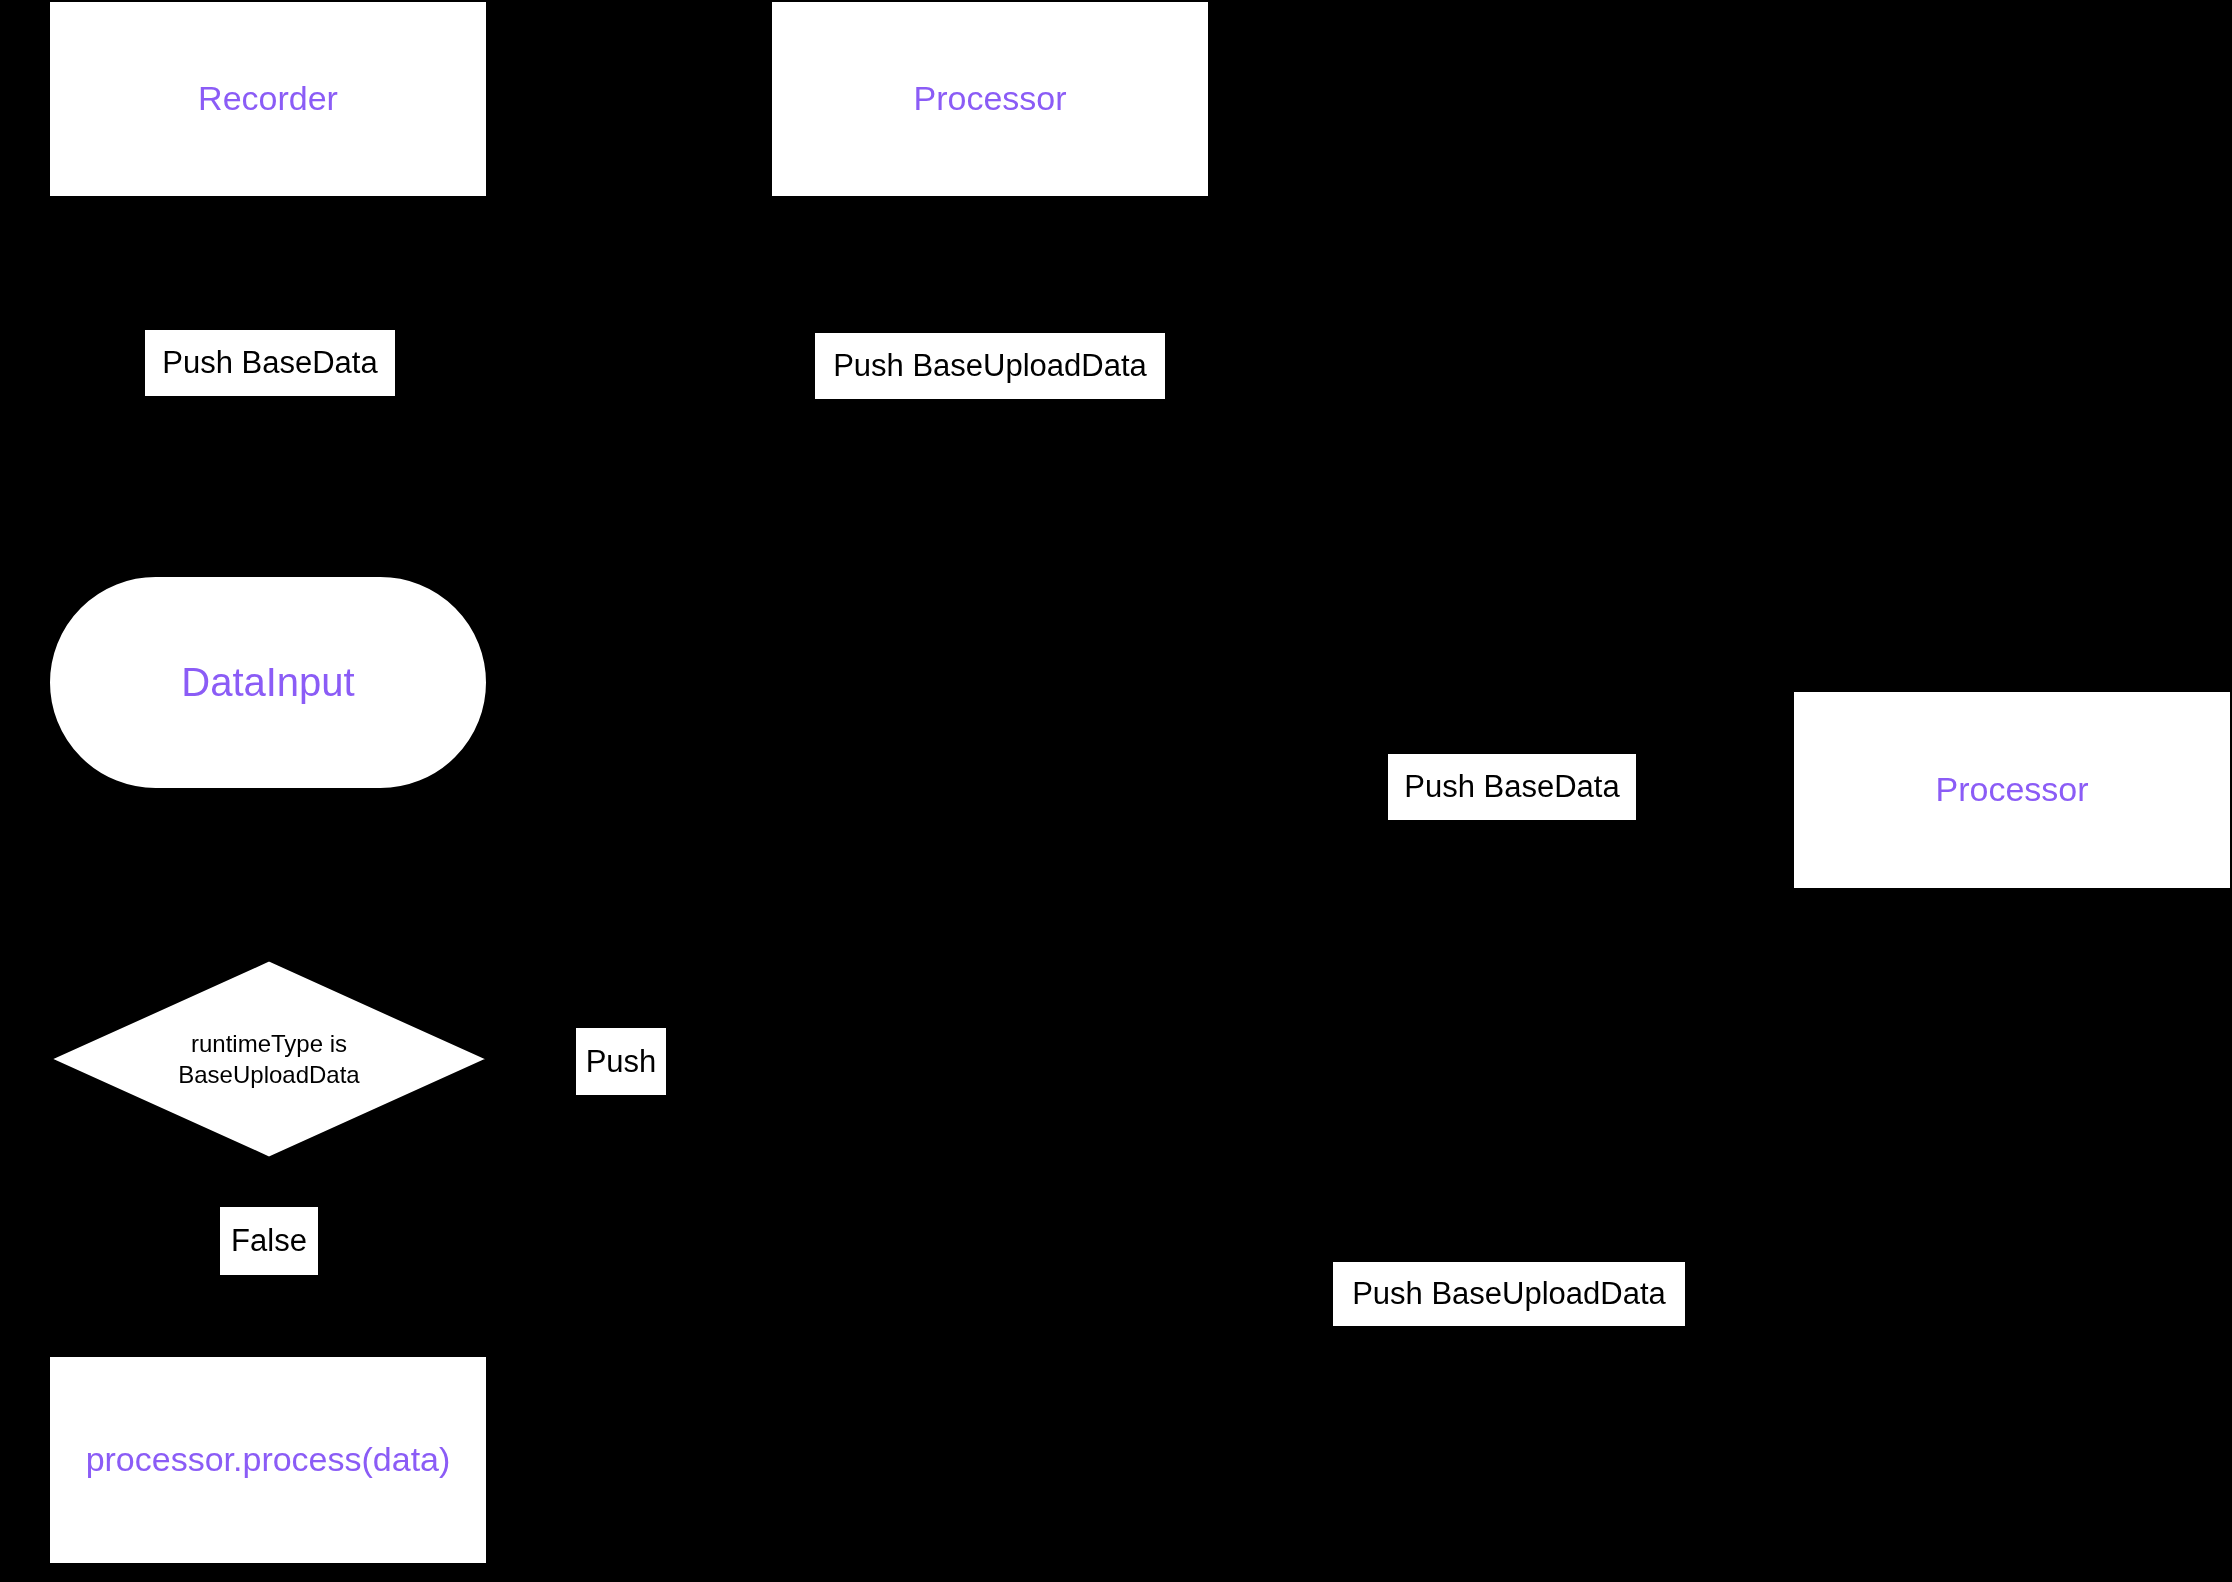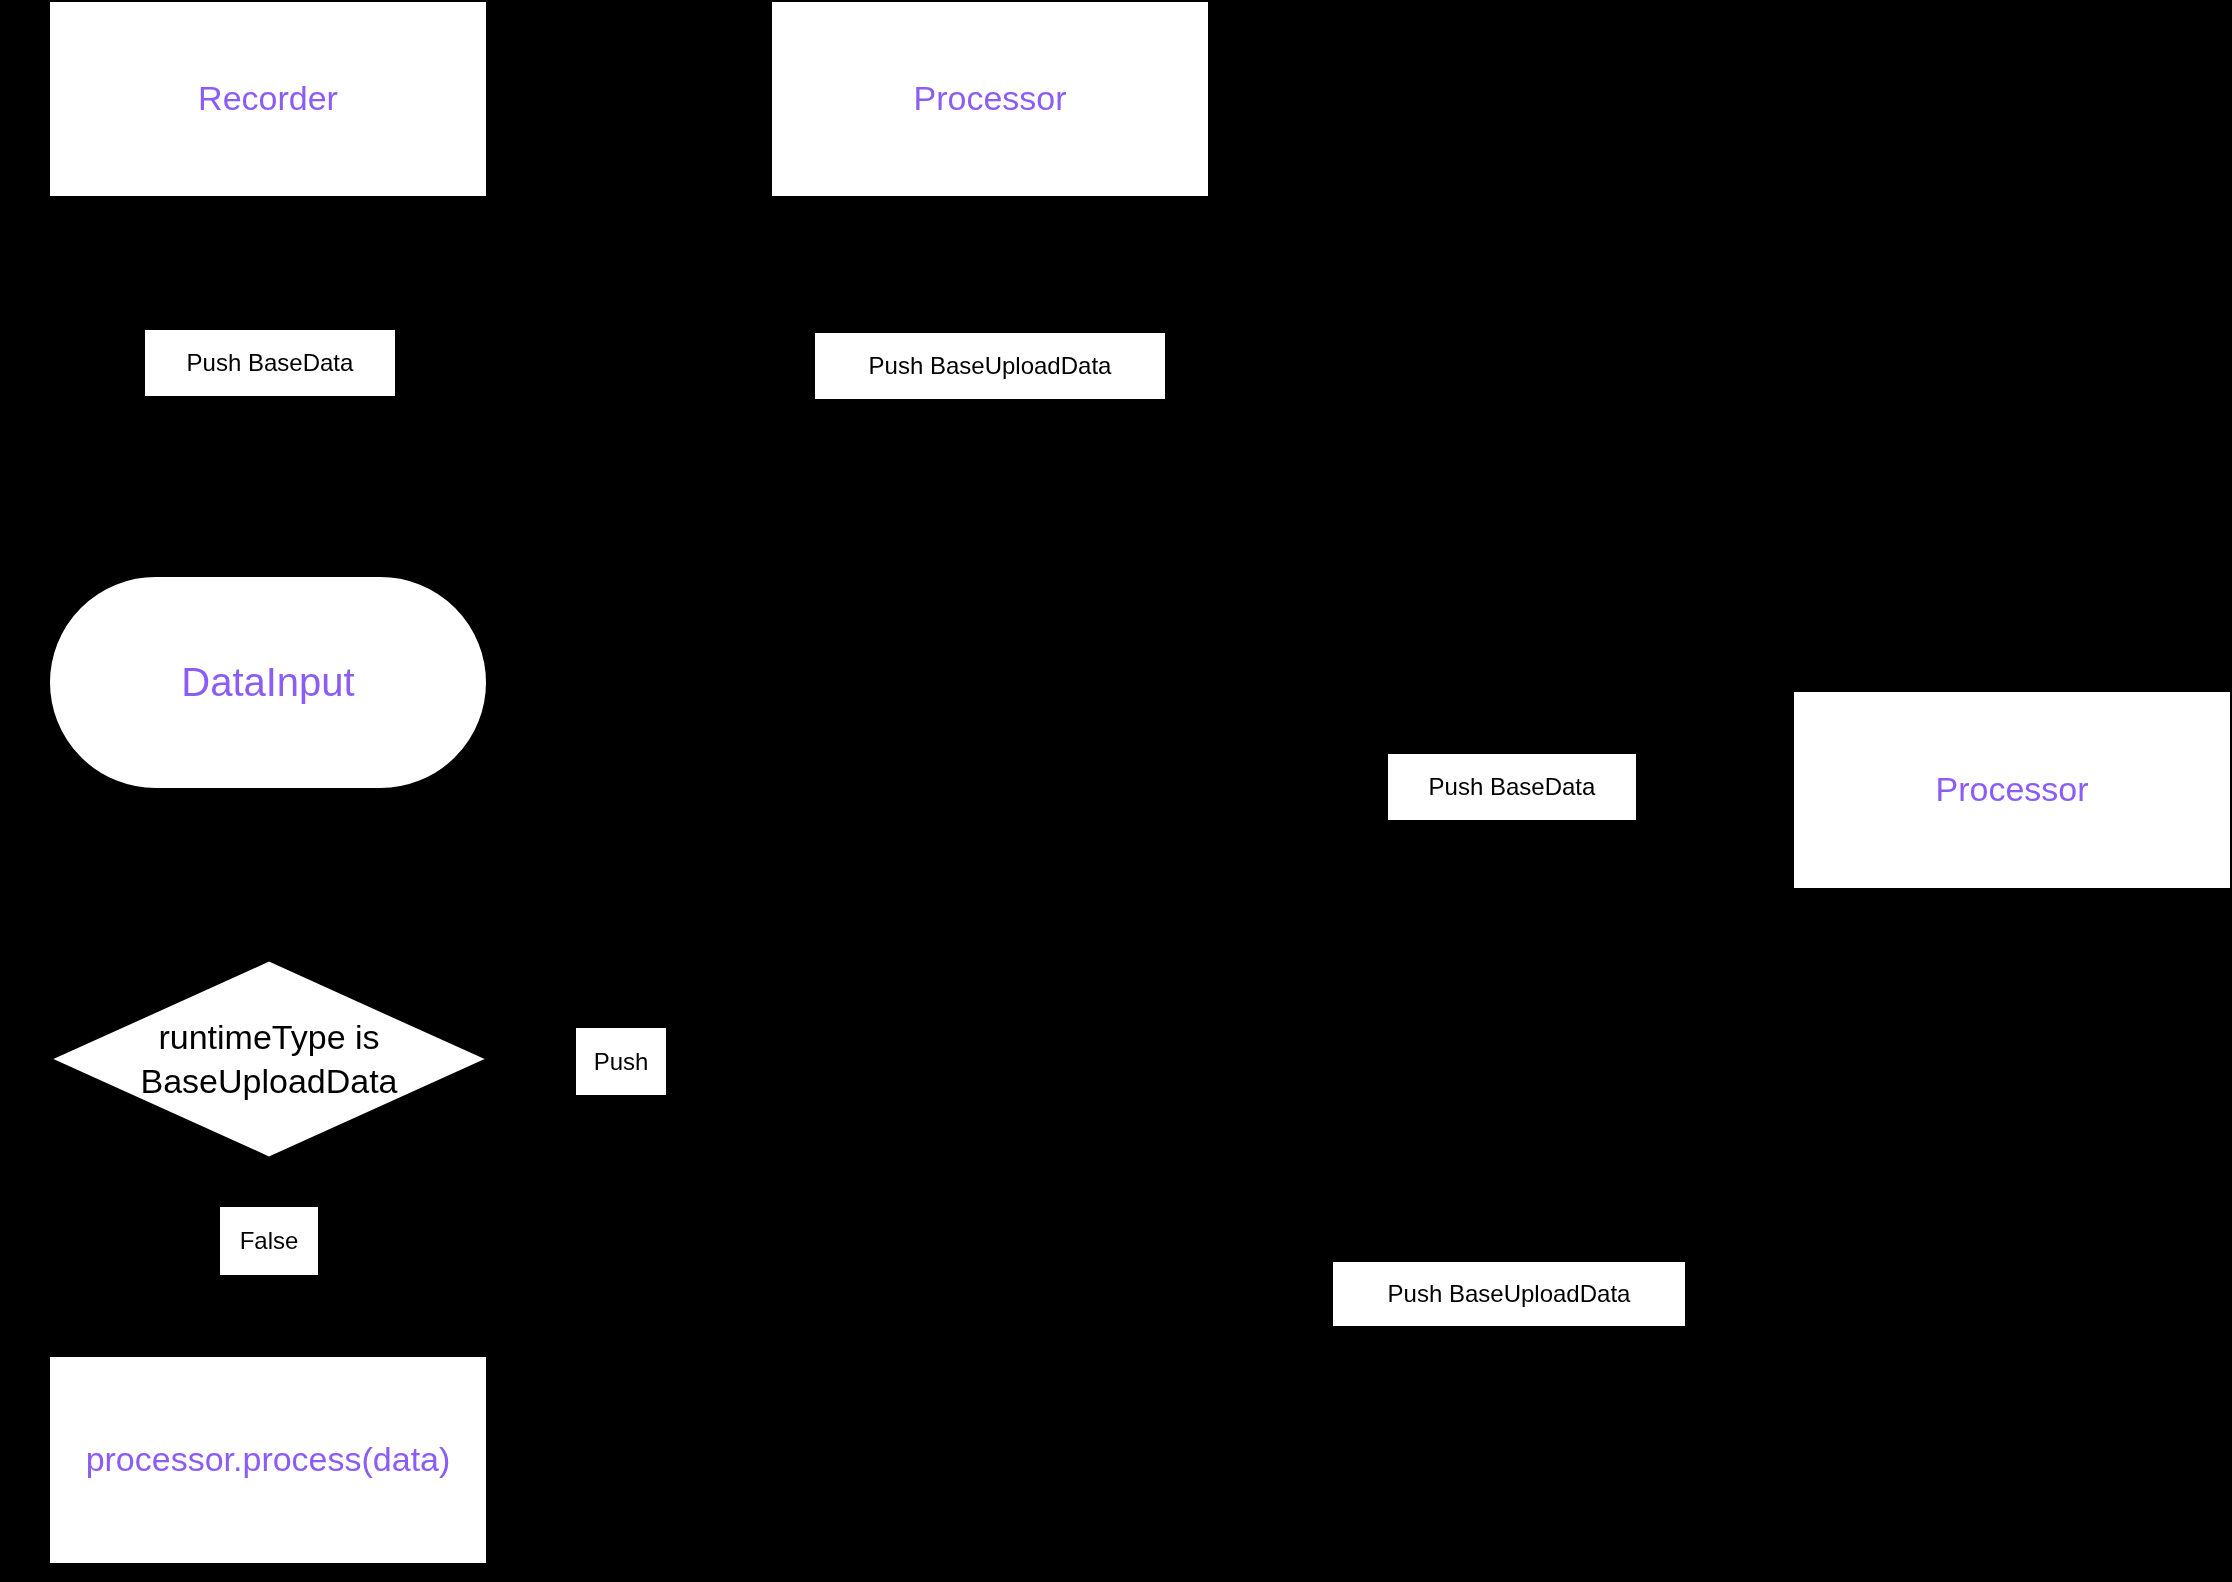--- a/index.html
+++ b/index.html
@@ -44,34 +44,34 @@
     inset: 0;
   }
   .diamond-label {
     position: absolute;
     inset: 0;
     display: flex;
     align-items: center;
     justify-content: center;
     text-align: center;
     color: #000000;
-    font-size: 34px;
+    font-size: 24px;
     line-height: 1.3;
     white-space: pre-line;
     pointer-events: none;
   }
   .edge-label {
     position: absolute;
     background: #ffffff;
     color: #000000;
     display: flex;
     align-items: center;
     justify-content: center;
     text-align: center;
-    font-size: 24px;
+    font-size: 31px;
     box-sizing: border-box;
     white-space: nowrap;
   }
   svg.link-layer {
     position: absolute;
     left: 0;
     top: 0;
     width: 2232px;
     height: 1582px;
     pointer-events: none;

